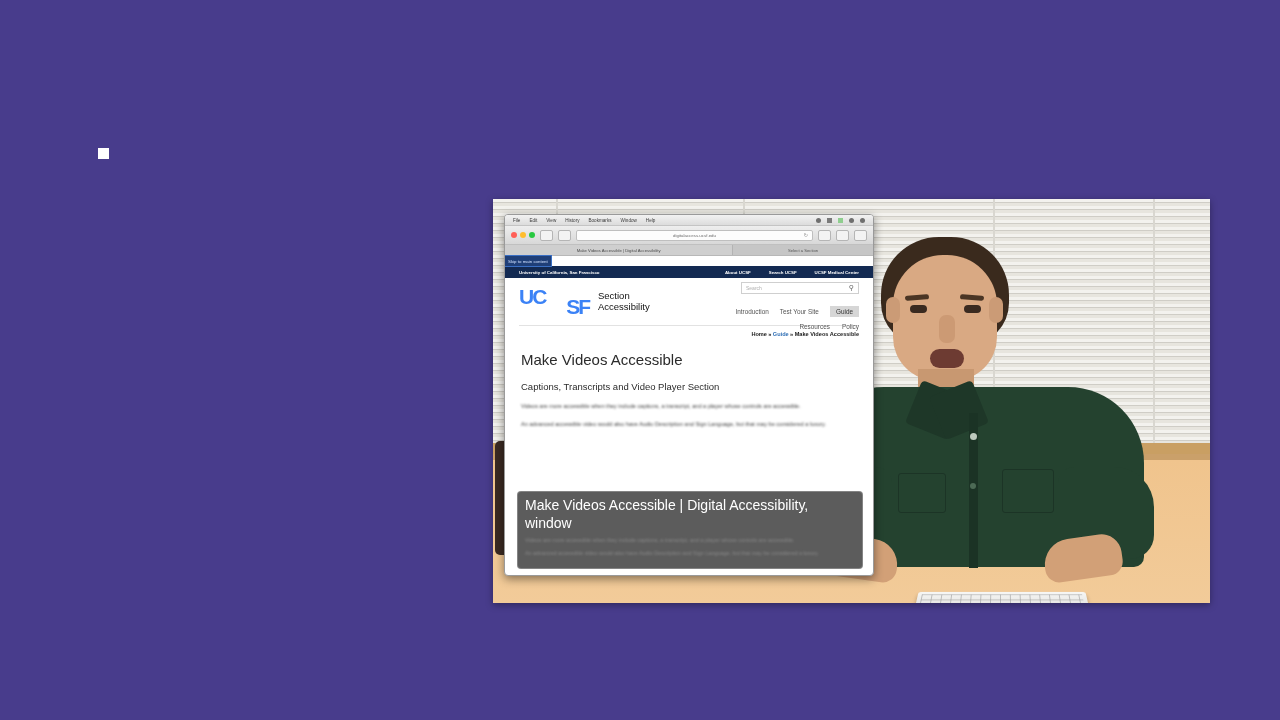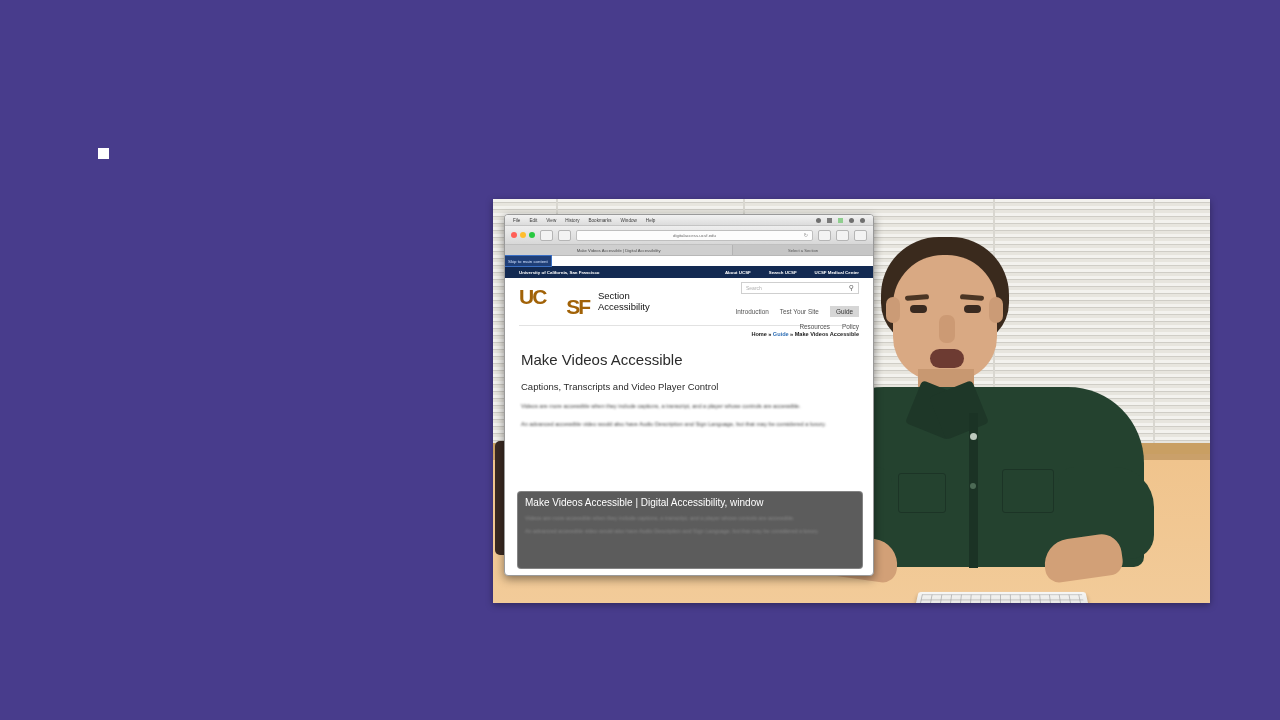--- a/index.html
+++ b/index.html
@@ -166,21 +166,21 @@
     outline:1px solid #3a6fc4;
   }
   .ucsf-bar {
     height:12px; background:#132a52;
     display:flex; align-items:center; font-size:4.4px; color:#ffffff;
     padding:0 14px; gap:18px; font-weight:bold;
   }
   .ucsf-bar .u-left{ flex:1; }
   .site-head { padding:10px 14px 4px 14px; position:relative; }
   .logo-row { display:flex; align-items:flex-start; gap:9px; }
-  .ucsf-logo { font-size:21px; font-weight:bold; letter-spacing:-2px; color:#a16207; line-height:0.82; position:relative; width:70px;}
+  .ucsf-logo { font-size:21px; font-weight:bold; letter-spacing:-2px; color:#3b82f6; line-height:0.82; position:relative; width:70px;}
   .ucsf-logo .uc { display:block; }
   .ucsf-logo .sf { display:block; margin-left:24px; margin-top:-7px;text-align:right;}
   .site-name { font-size:9.5px; color:#111; line-height:1.12; padding-top:3px;}
   .navlinks {
     position:absolute; right:14px; top:28px;
     display:flex; gap:11px; align-items:center; font-size:6.4px; color:#555;
   }
   .navlinks2 {
     position:absolute; right:14px; top:45px;
     display:flex; gap:12px; align-items:center; font-size:6.4px; color:#555;
@@ -200,21 +200,21 @@
   .page-h2 { font-size:9.5px; color:#2b2b2b; margin-top:13px; line-height:1.35; max-width:290px;}
   .para { margin-top:8px; font-size:5.6px; color:#3a3a3a; line-height:1.7; filter: blur(0.9px); max-width:330px;}
 
   
   .vo-panel {
     position:absolute; left:12px; bottom:6px; width:346px; height:78px;
     background: rgba(70,70,70,.88); border:1px solid rgba(150,150,150,.7);
     border-radius:4px; padding:5px 7px;
   }
   .vo-text {
-    font-size:10px; color:#ffffff; line-height:1.25; font-weight:normal;
+    font-size:14px; color:#ffffff; line-height:1.25; font-weight:normal;
   }
   .vo-ghost { margin-top:3px; font-size:5.4px; color:rgba(225,225,225,.32); line-height:1.9; filter: blur(0.8px);}
 </style>
 </head>
 <body>
 
 <div class="slide">
 
 
   <div class="bullet-row">
@@ -345,21 +345,21 @@
       <div class="crumb-wrap">
         <span class="crumb">Home</span>
         <span class="crumb sep">»</span>
         <span class="crumb"><a>Guide</a></span>
         <span class="crumb sep">»</span>
         <span class="crumb">Make Videos Accessible</span>
       </div>
 
       <div class="page-body">
         <div class="page-h1">Make Videos Accessible</div>
-        <div class="page-h2">Captions, Transcripts and Video Player Control</div>
+        <div class="page-h2">Captions, Transcripts and Video Player Section</div>
         <div class="para">Videos are more accessible when they include captions, a transcript, and a player whose controls are accessible.</div>
         <div class="para">An advanced accessible video would also have Audio Description and Sign Language, but that may be considered a luxury.</div>
       </div>
 
       <div class="vo-panel">
         <div class="vo-text">Make Videos Accessible | Digital Accessibility, window</div>
         <div class="vo-ghost">Videos are more accessible when they include captions, a transcript, and a player whose controls are accessible.</div>
         <div class="vo-ghost">An advanced accessible video would also have Audio Description and Sign Language, but that may be considered a luxury.</div>
       </div>
 

